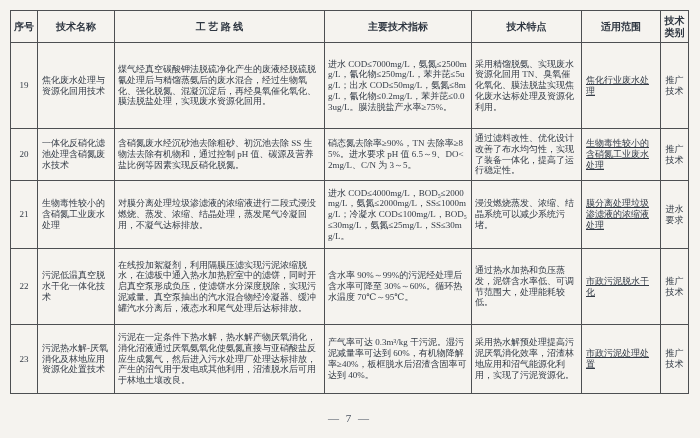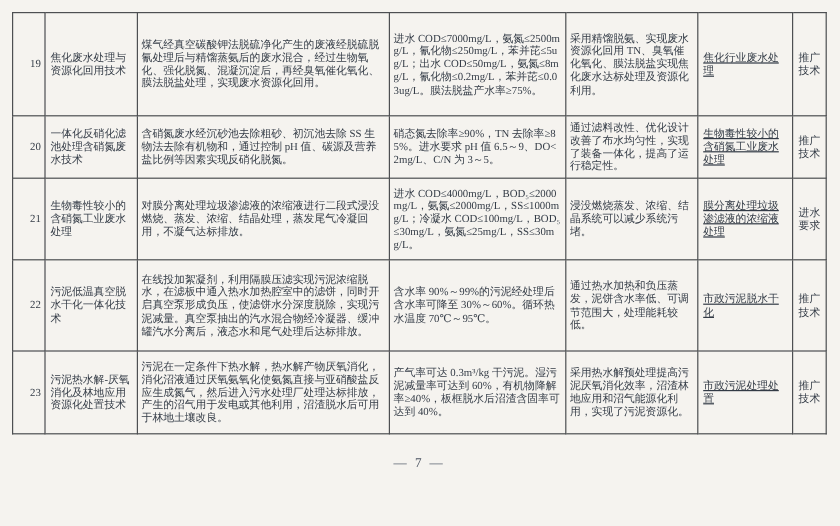--- a/index.html
+++ b/index.html
@@ -25,21 +25,21 @@
     word-break:break-all;
   }
   .tech-table th {
     font-size:10px;
     line-height:12px;
     font-weight:bold;
     text-align:center;
     padding:3px 1px;
     color:#2f3742;
   }
-  td.c-no { text-align:right; }
+  td.c-no { text-align:center; }
   td.c-cat { text-align:center; padding:2px 1px; }
   td.c-name { padding:2px 4px; }
   td.c-scope { padding:2px 4px;text-decoration:underline; }
   .footer {
     margin-top:18px;
     text-align:center;
     font-size:11px;
     color:#4a5260;
     letter-spacing:2px;
   }
@@ -52,20 +52,29 @@
     <colgroup>
       <col style="width:27px">
       <col style="width:77px">
       <col style="width:210px">
       <col style="width:147px">
       <col style="width:110px">
       <col style="width:79px">
       <col style="width:28px">
     </colgroup>
     <tbody>
+        <tr style="height:32px">
+      <th>序号</th>
+      <th>技术名称</th>
+      <th>工 艺 路 线</th>
+      <th>主要技术指标</th>
+      <th>技术特点</th>
+      <th>适用范围</th>
+      <th>技术类别</th>
+    </tr>
 
     <tr style="height:86px">
       <td class="c-no">19</td>
       <td class="c-name">焦化废水处理与资源化回用技术</td>
       <td>煤气经真空碳酸钾法脱硫净化产生的废液经脱硫脱氰处理后与精馏蒸氨后的废水混合，经过生物氧化、强化脱氮、混凝沉淀后，再经臭氧催化氧化、膜法脱盐处理，实现废水资源化回用。</td>
       <td>进水 COD≤7000mg/L，氨氮≤2500mg/L，氰化物≤250mg/L，苯并芘≤5ug/L；出水 COD≤50mg/L，氨氮≤8mg/L，氰化物≤0.2mg/L，苯并芘≤0.03ug/L。膜法脱盐产水率≥75%。</td>
       <td>采用精馏脱氨、实现废水资源化回用 TN、臭氧催化氧化、膜法脱盐实现焦化废水达标处理及资源化利用。</td>
       <td class="c-scope">焦化行业废水处理</td>
       <td class="c-cat">推广技术</td>
     </tr>

